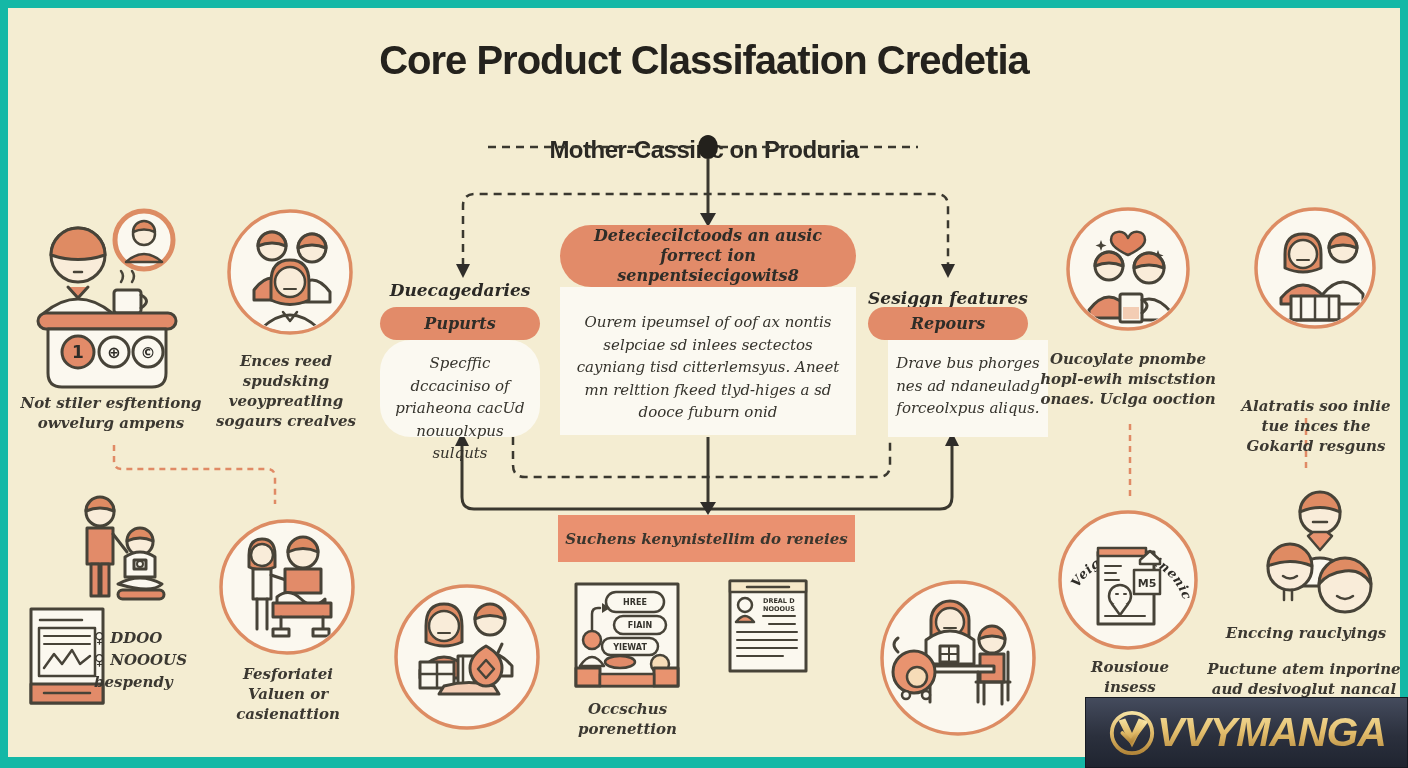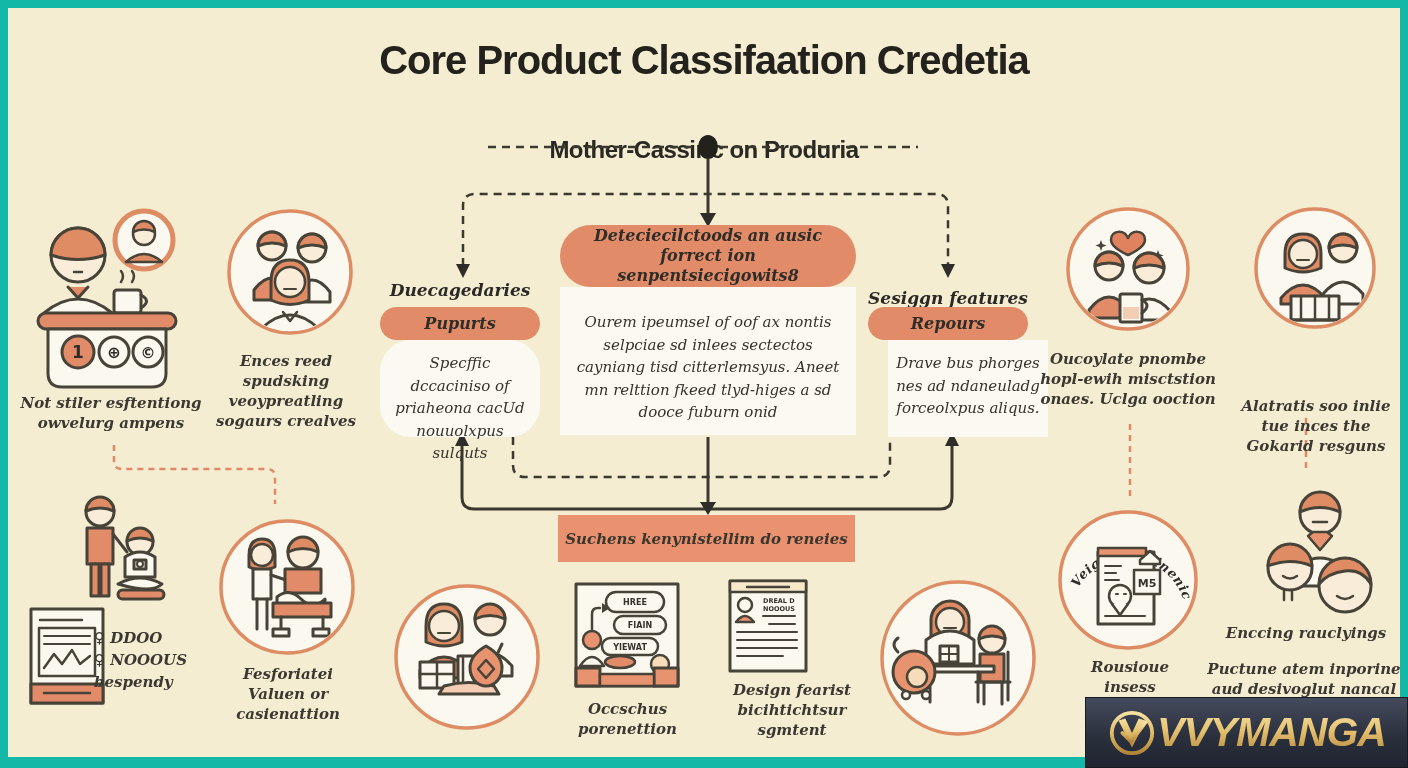--- a/index.html
+++ b/index.html
@@ -303,21 +303,20 @@
       <path d="M20,9 h42" stroke-width="2.5"></path>
       <circle cx="18" cy="27" r="7" fill="#fbf8ef" stroke-width="2.5"></circle>
       <path d="M9,44 q9,-12 18,0 z" fill="#e8936f" stroke-width="2.5"></path>
       <path d="M36,38 h32 M42,46 h26 M10,54 h60 M10,62 h60 M10,70 h60 M10,78 h46" stroke-width="2"></path>
     </g>
     <g font-family="DejaVu Sans" font-weight="bold" font-size="6.5" fill="#35332c">
       <text x="36" y="25">DREAL D</text>
       <text x="36" y="33">NOOOUS</text>
     </g>
   </svg>
-  <div class="abs cap" style="left:703px;top:681px;width:178px;">Design fearist bicihtichtsur sgmtent</div>
 
   <svg class="abs" style="left:878px;top:578px;" width="160" height="160" viewBox="0 0 160 160">
     <defs>
         <clipPath id="mtclip">
           <circle cx="80" cy="80" r="74"></circle>
         </clipPath>
       </defs>
     <circle cx="80" cy="80" r="76" fill="#fbf8ef" stroke="#dd8c63" stroke-width="3.5"></circle>
     <g clip-path="url(#mtclip)" stroke="#474338" stroke-width="3" stroke-linecap="round" stroke-linejoin="round">
       <path d="M53,42 a19,19 0 0 1 38,0 v18 q-19,10 -38,0 z" fill="#df8b63"></path>

